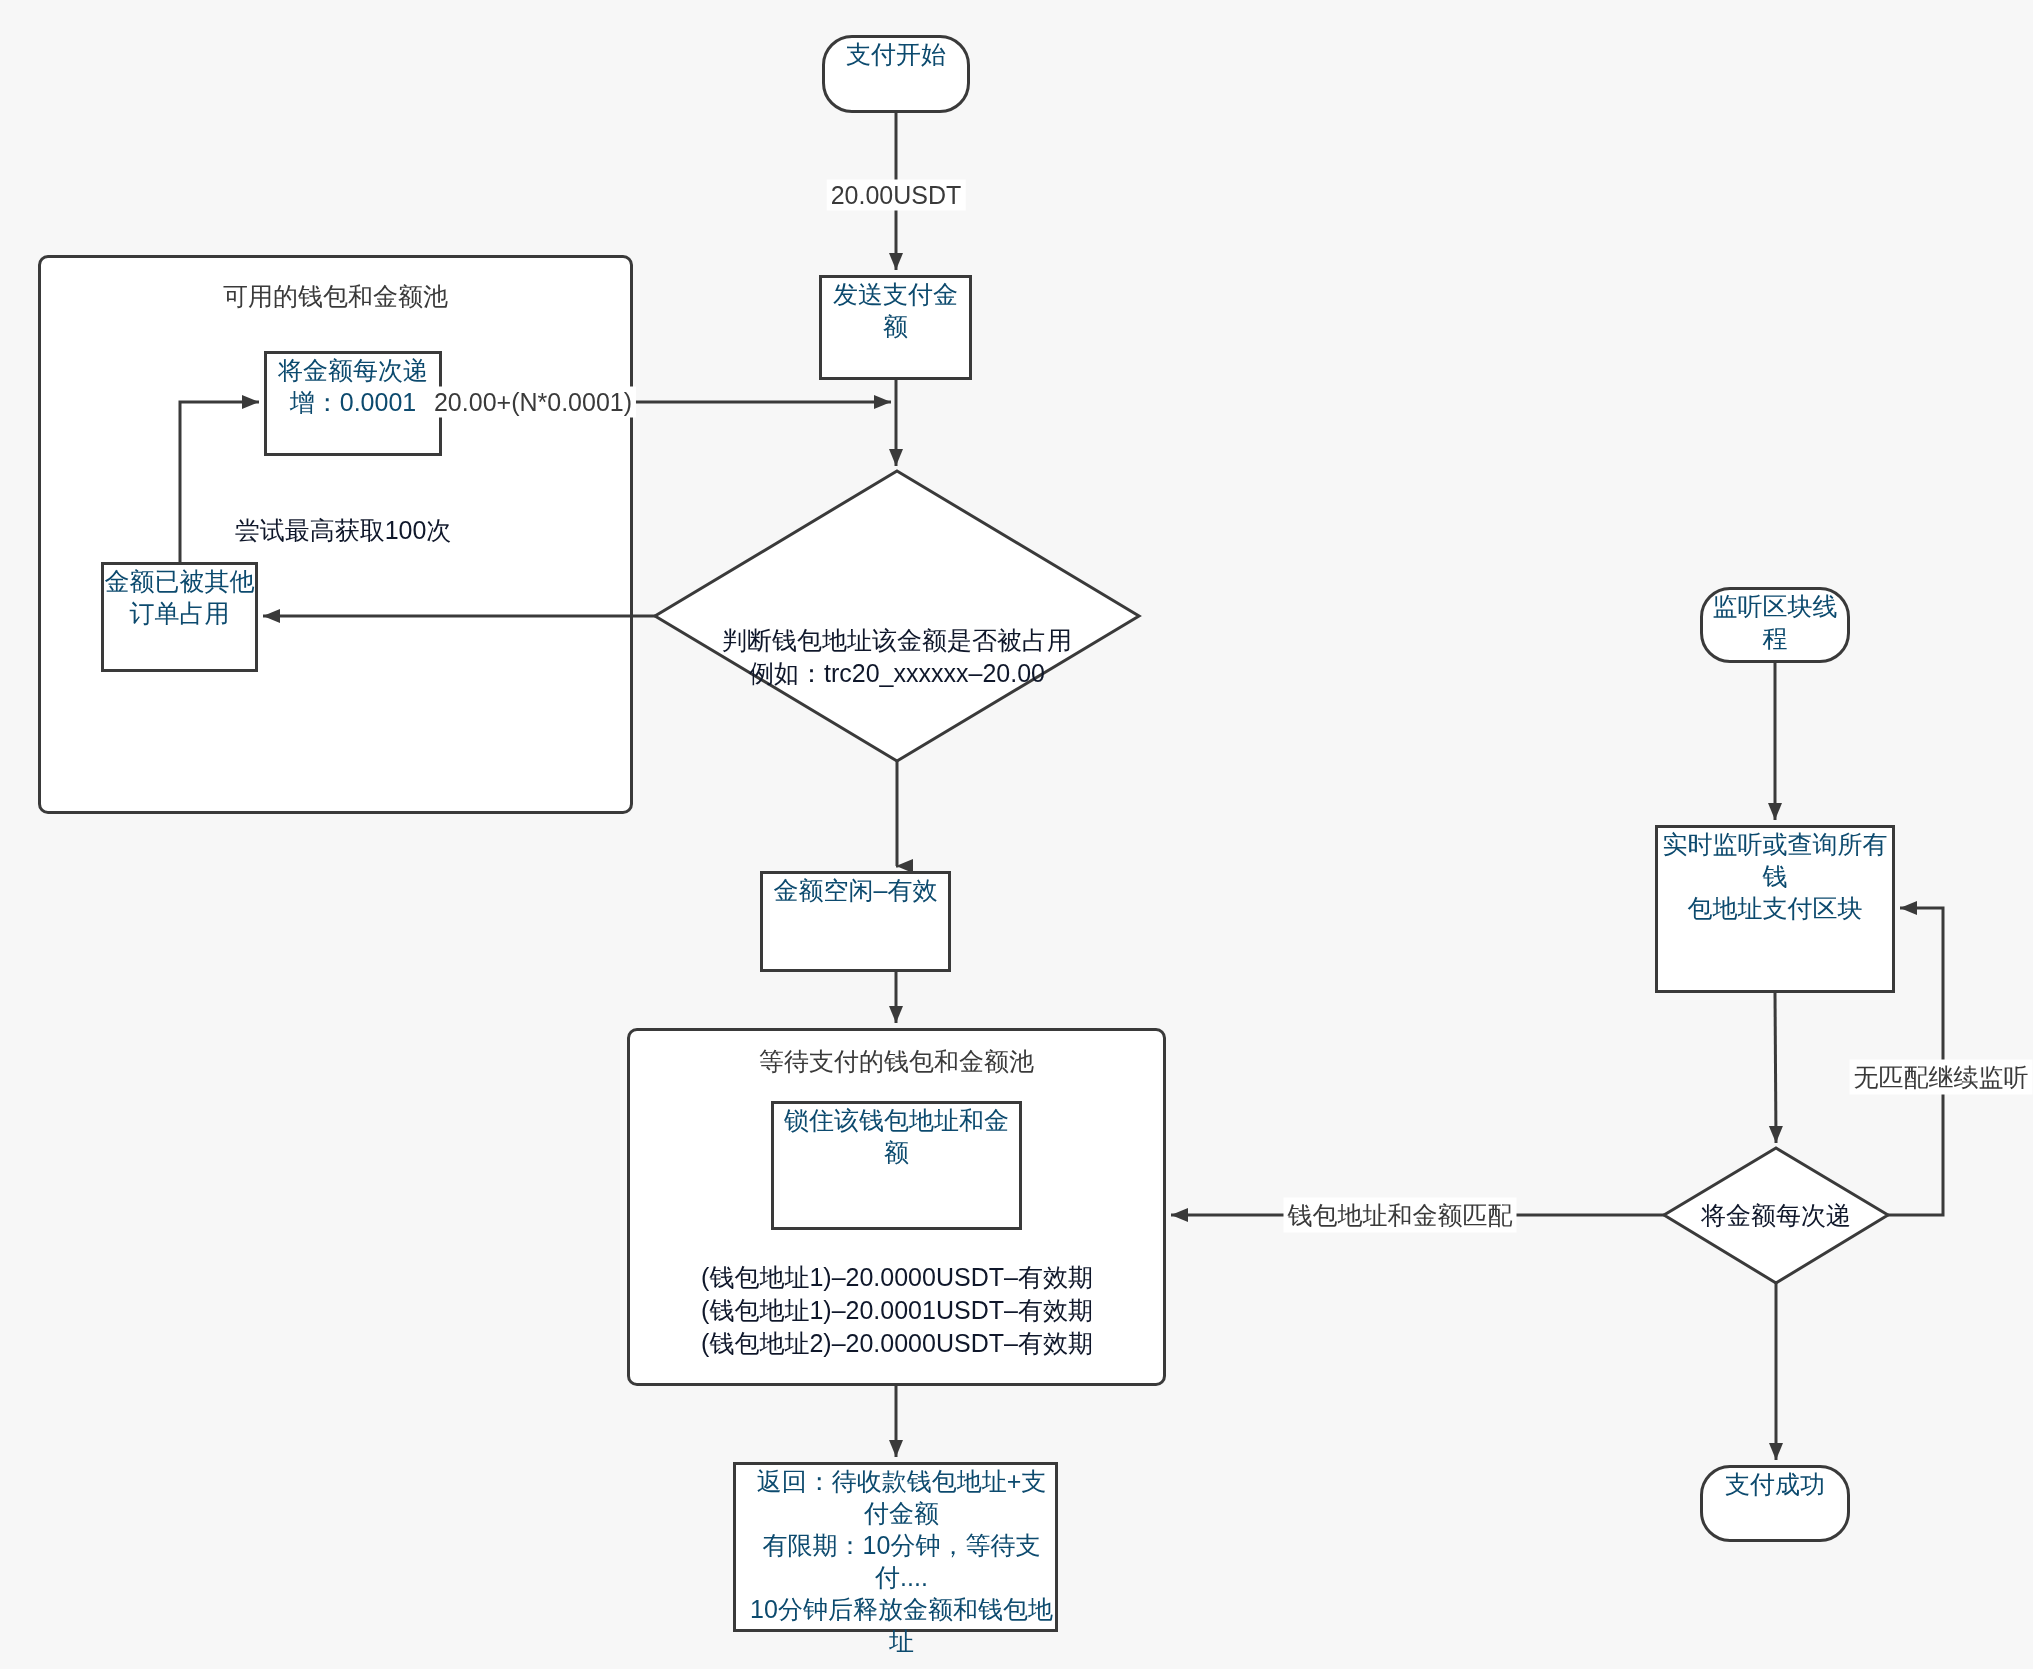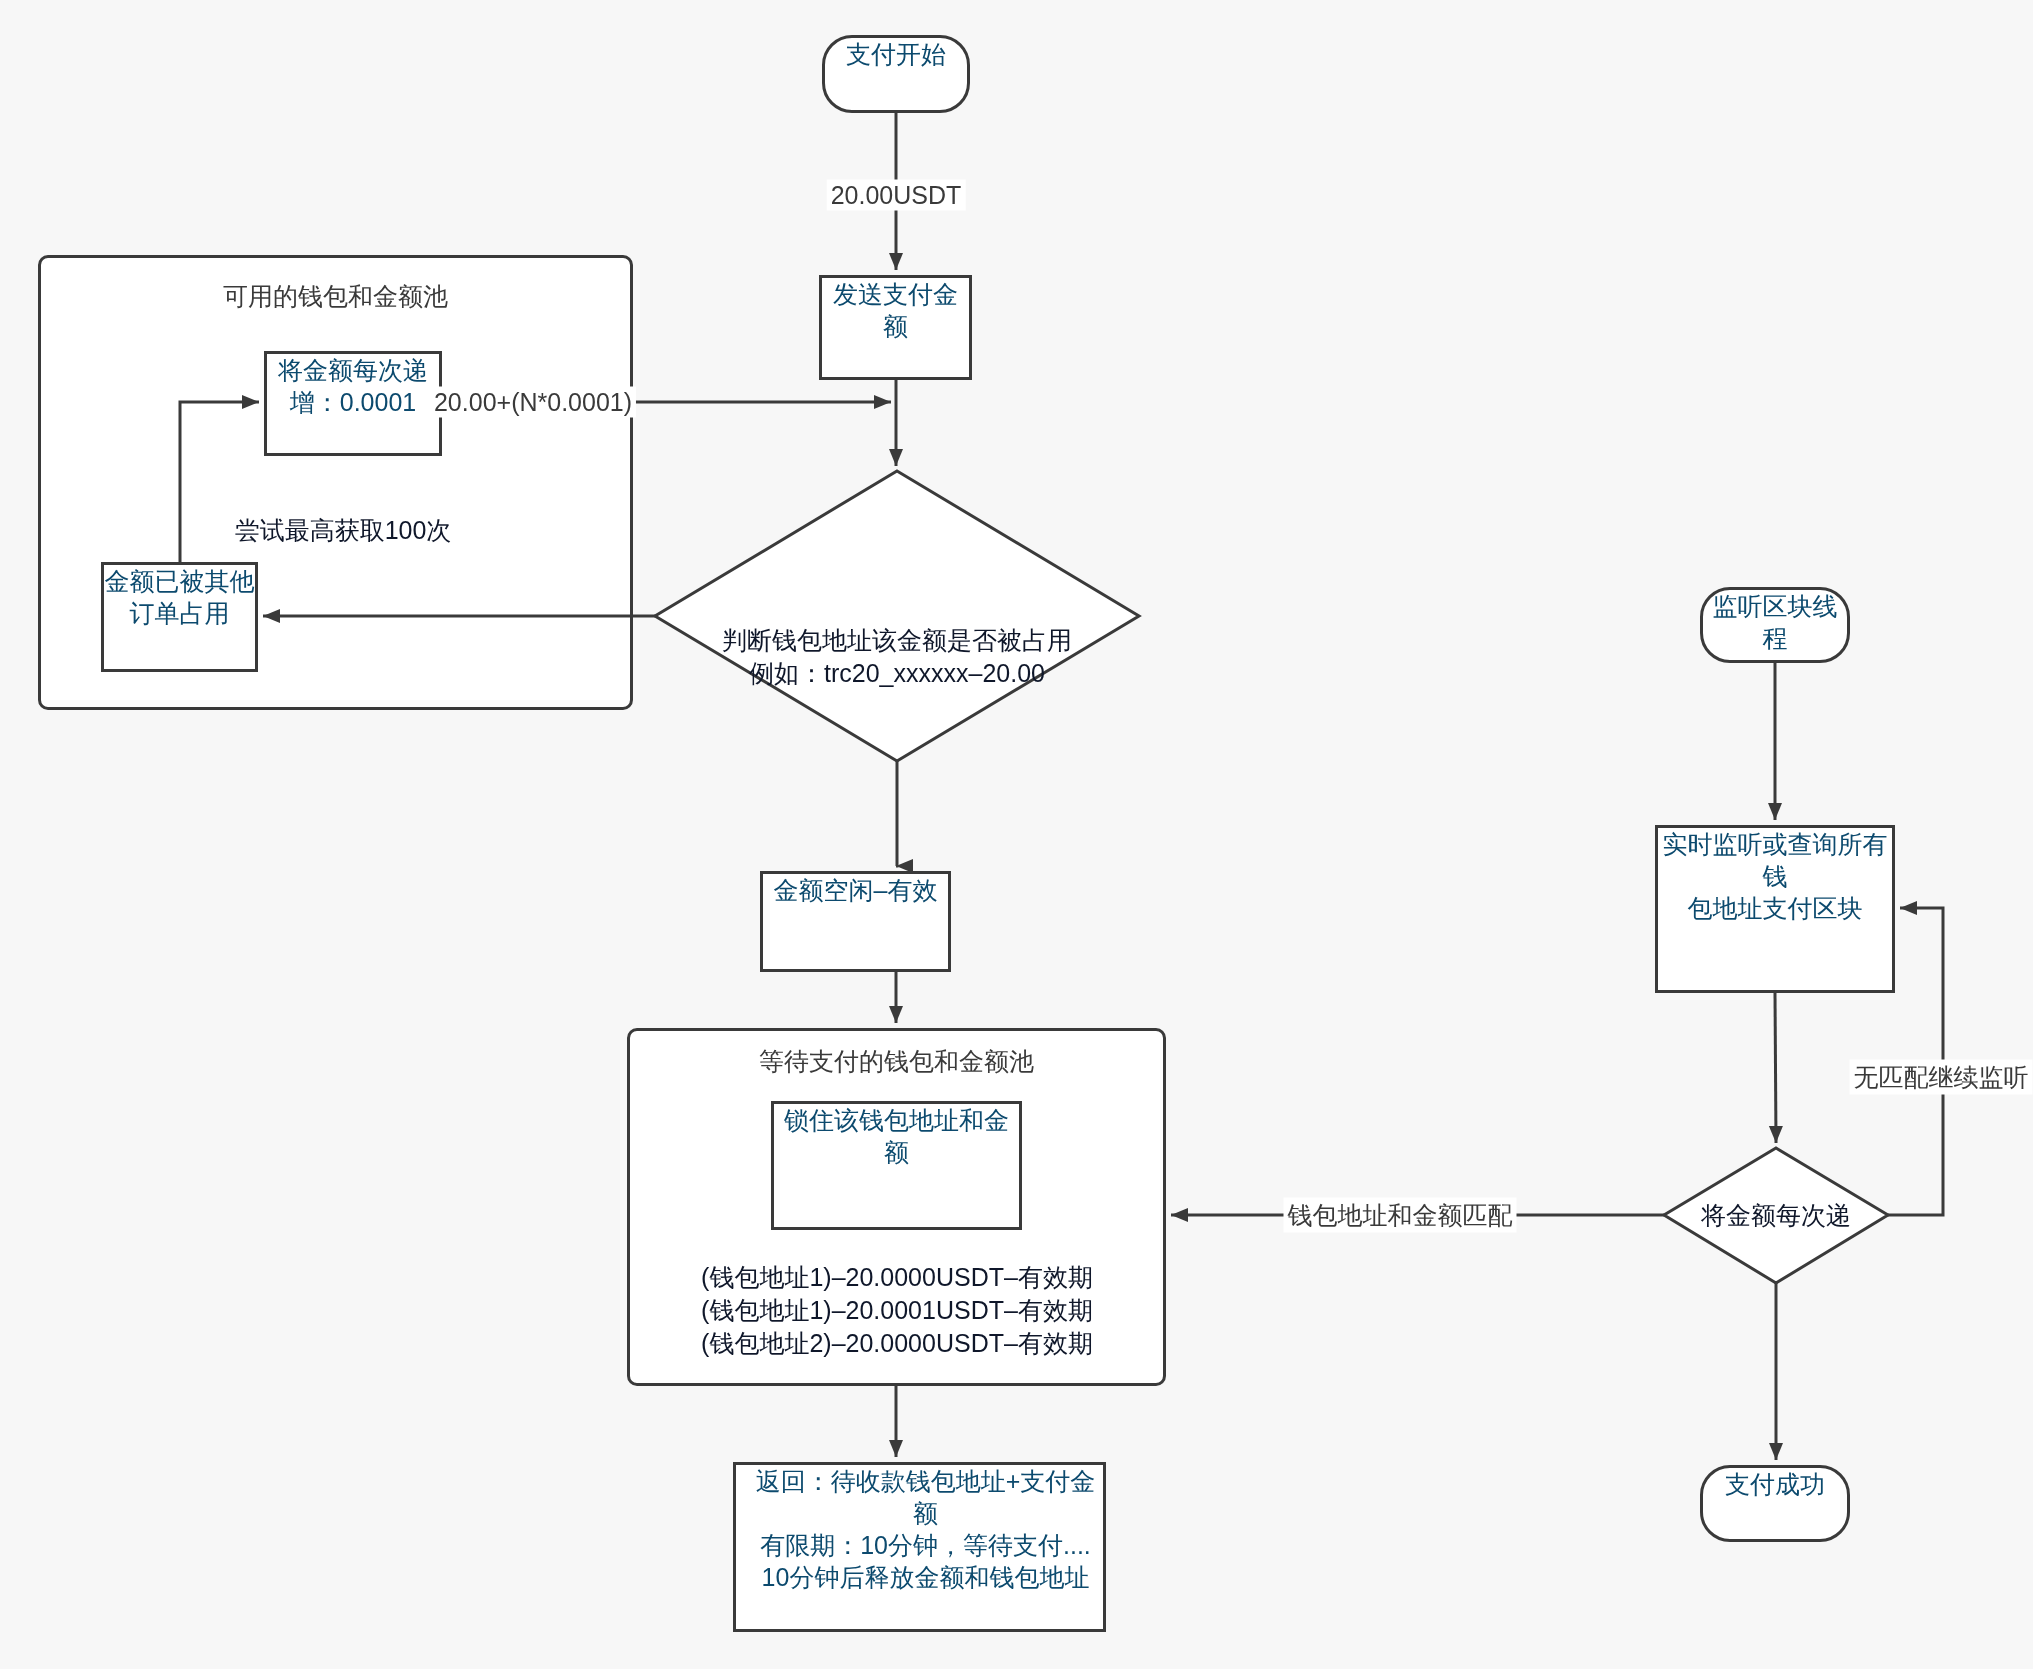--- a/index.html
+++ b/index.html
@@ -69,21 +69,21 @@
     white-space:nowrap;
     color:#3a3a3a;
     z-index:3;
   }
 </style>
 </head>
 <body>
 
 <div id="canvas">
 
-  <div class="container-box" style="left:38px;top:255px;width:595px;height:455px;">
+  <div class="container-box" style="left:38px;top:255px;width:595px;height:559px;">
     <div class="ctitle" style="top:22px;">可用的钱包和金额池</div>
   </div>
 
   <div class="container-box" style="left:627px;top:1028px;width:539px;height:358px;">
     <div class="ctitle" style="top:14px;">等待支付的钱包和金额池</div>
   </div>
 
   <svg class="edges" width="2033" height="1669" viewBox="0 0 2033 1669">
     <defs>
       <marker id="arrow" markerUnits="userSpaceOnUse" markerWidth="22" markerHeight="18" refX="19" refY="9" orient="auto">
@@ -158,21 +158,21 @@
   </div>
 
   <div class="node" style="left:771px;top:1101px;width:251px;height:129px;">
     <div>锁住该钱包地址和金额</div>
   </div>
 
   <div class="dtext" style="left:897px;top:1277px;">(钱包地址1)–20.0000USDT–有效期</div>
   <div class="dtext" style="left:897px;top:1310px;">(钱包地址1)–20.0001USDT–有效期</div>
   <div class="dtext" style="left:897px;top:1343px;">(钱包地址2)–20.0000USDT–有效期</div>
 
-  <div class="node" style="left:733px;top:1462px;width:373px;height:170px;padding-left:12px;">
+  <div class="node" style="left:733px;top:1462px;width:325px;height:170px;padding-left:12px;">
     <div>返回：待收款钱包地址+支付金额</div>
     <div>有限期：10分钟，等待支付....</div>
     <div>10分钟后释放金额和钱包地址</div>
   </div>
 
   <div class="node pill" style="left:1700px;top:587px;width:150px;height:76px;">
     <div>监听区块线程</div>
   </div>
 
   <div class="node" style="left:1655px;top:825px;width:240px;height:168px;">

